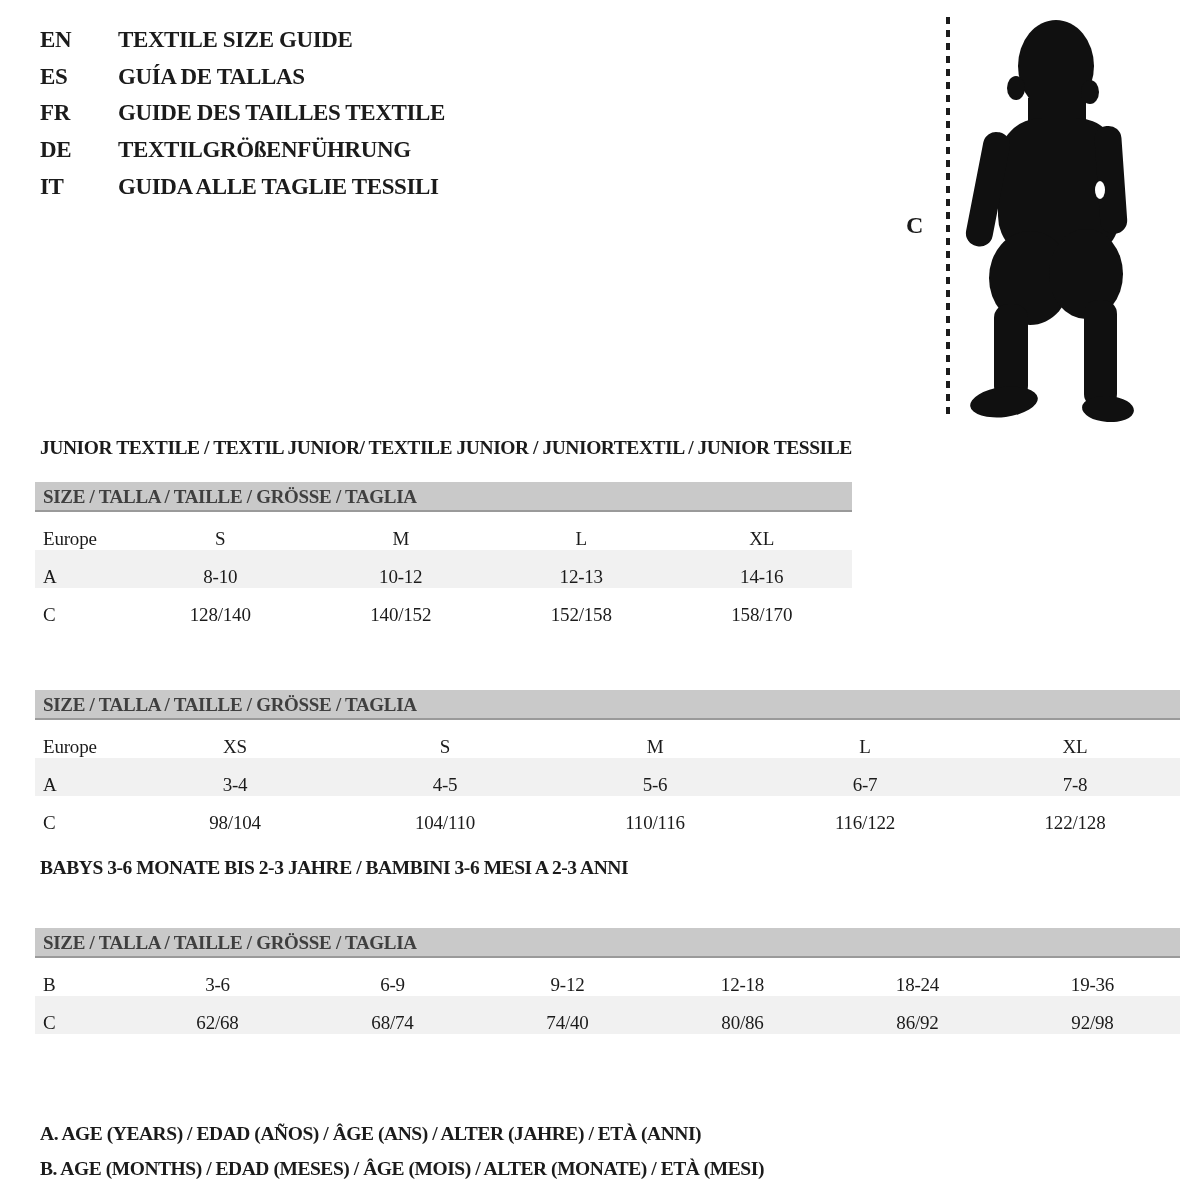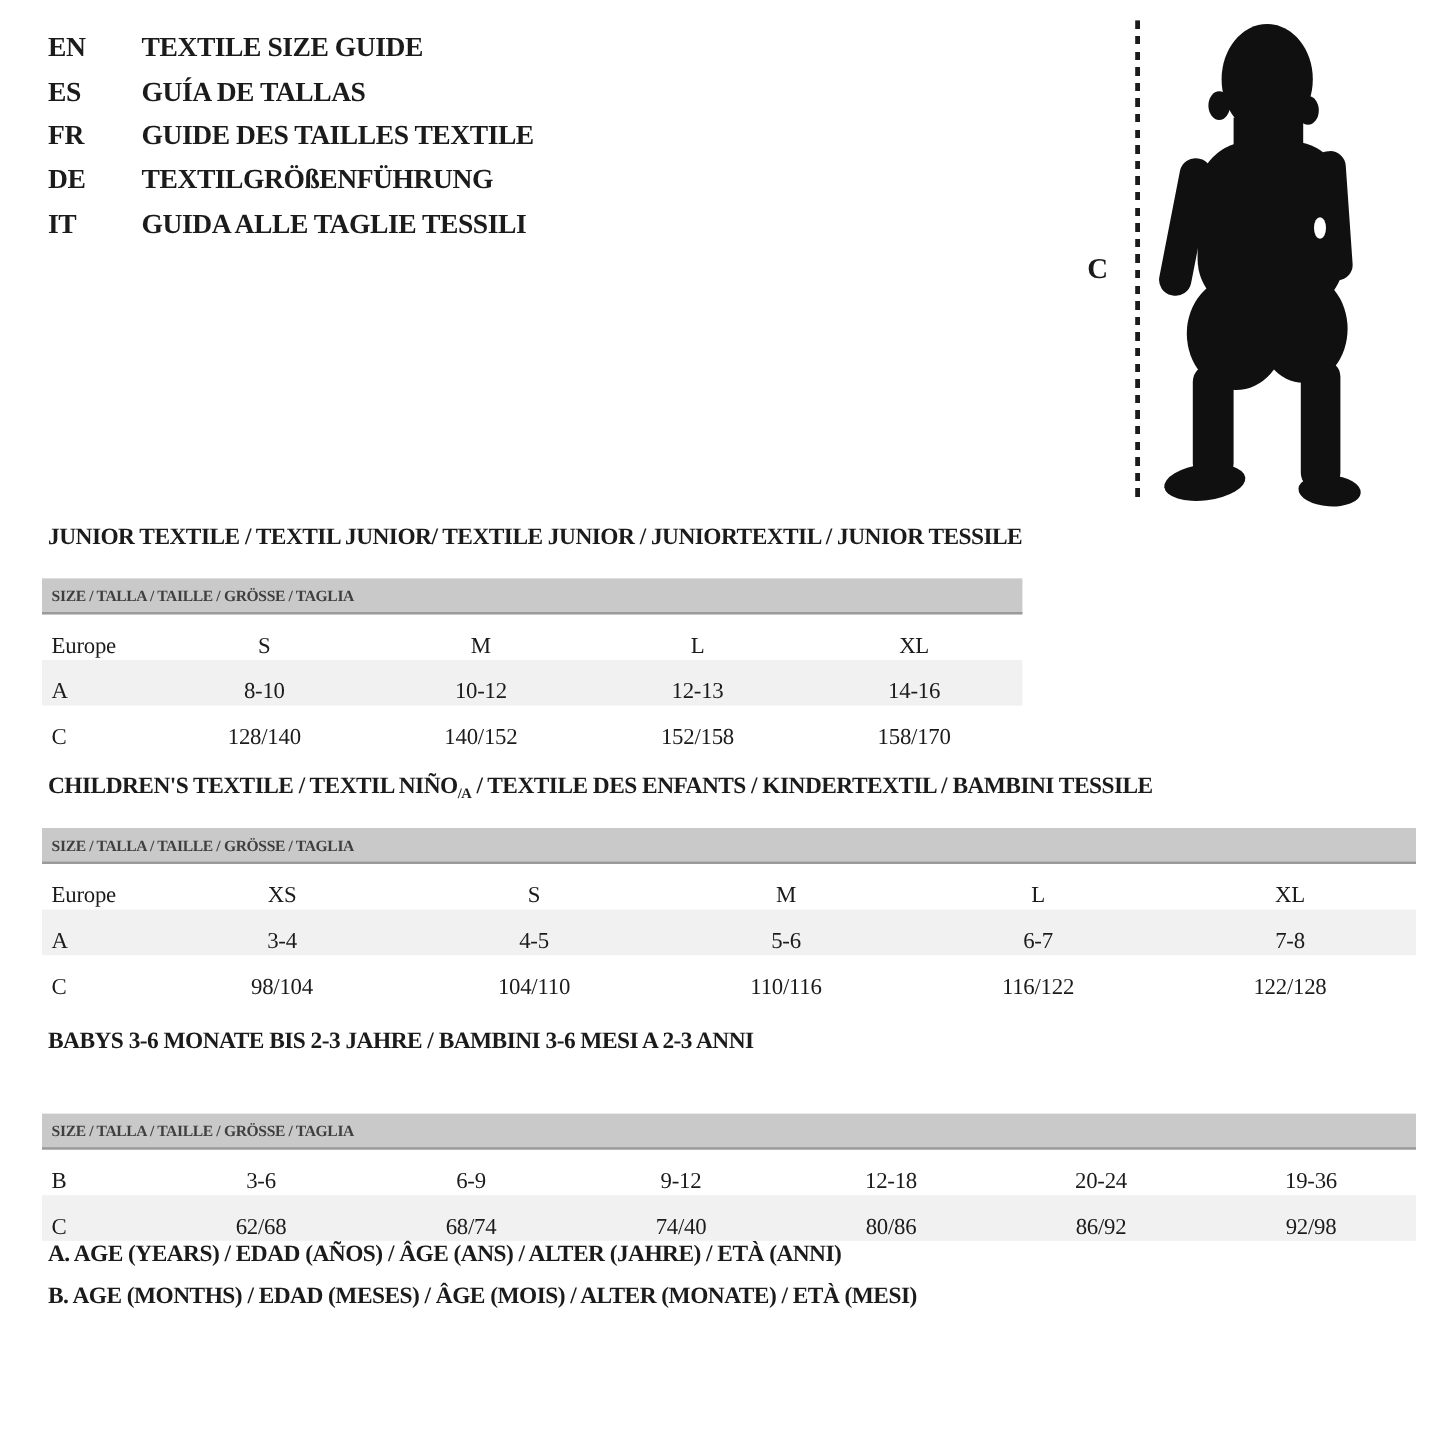--- a/index.html
+++ b/index.html
@@ -21,28 +21,28 @@
   
   .sec-title{position:absolute; left:40px; font-weight:bold; font-size:19.5px; letter-spacing:-0.45px; line-height:27px; white-space:nowrap;}
   #sec1-title{top:434px;} #sec2-title{top:642px;} #sec3-title{top:854px;}
   .sub{font-size:0.62em; position:relative; bottom:-4px;}
   
   .size-table{position:absolute; left:35px;}
   #sec1-table{top:482px; width:817px;}
   #sec2-table{top:690px; width:1145px;}
   #sec3-table{top:928px; width:1145px;}
   .tbl-header{height:28px; background:var(--header-bar,#c9c9c9); border-bottom:2px solid var(--header-bar-edge,#9a9a9a);
-    font-weight:bold; font-size:13px; line-height:29px; color:var(--header-text,#3f3f3f);
+    font-weight:bold; font-size:19px; line-height:29px; color:var(--header-text,#3f3f3f);
     padding-left:8px; letter-spacing:-0.3px;}
   .tbl-row{display:flex; align-items:flex-end; height:38px; font-size:19px; letter-spacing:-0.2px;}
   .tbl-row.shade{background:var(--row-shade,#f1f1f1);}
   .cell-label{width:95px; padding-left:8px; box-sizing:border-box;}
   .cell{flex:1; text-align:center;}
   
-  #legend{position:absolute; left:40px; top:1028px;}
+  #legend{position:absolute; left:40px; top:1116px;}
   .legend-line{height:35px; display:flex; align-items:center; font-weight:bold; font-size:19.5px; letter-spacing:-0.45px; white-space:nowrap;}
 </style>
 </head>
 <body>
 
 <div id="canvas" style="--page-bg: #ffffff; --ink: #1b1b1b; --header-bar: #c9c9c9; --header-bar-edge: #9a9a9a; --header-text: #3f3f3f; --row-shade: #f1f1f1; --silhouette: #101010;">
 
   <div id="languages">
       <div class="lang-row">
         <span class="lang-code">EN</span>
@@ -109,23 +109,20 @@
       </div>
       <div class="tbl-row">
         <div class="cell-label">C</div>
         <div class="cell">128/140</div>
         <div class="cell">140/152</div>
         <div class="cell">152/158</div>
         <div class="cell">158/170</div>
       </div>
     </div>
 
-  <div id="sec2-title" class="sec-title">
-      <div class="title-line"><span>CHILDREN'S TEXTILE / TEXTIL NIÑO</span><span class="sub">/A</span><span> / TEXTILE DES ENFANTS / KINDERTEXTIL / BAMBINI TESSILE</span></div>
-    </div>
   <div id="sec2-table" class="size-table">
       <div class="tbl-header">SIZE / TALLA / TAILLE / GRÖSSE / TAGLIA</div>
       <div class="tbl-row">
         <div class="cell-label">Europe</div>
         <div class="cell">XS</div>
         <div class="cell">S</div>
         <div class="cell">M</div>
         <div class="cell">L</div>
         <div class="cell">XL</div>
       </div>
@@ -151,21 +148,21 @@
       <div class="title-line"><span>BABYS 3-6 MONATE BIS 2-3 JAHRE / BAMBINI 3-6 MESI A 2-3 ANNI</span></div>
     </div>
   <div id="sec3-table" class="size-table">
       <div class="tbl-header">SIZE / TALLA / TAILLE / GRÖSSE / TAGLIA</div>
       <div class="tbl-row">
         <div class="cell-label">B</div>
         <div class="cell">3-6</div>
         <div class="cell">6-9</div>
         <div class="cell">9-12</div>
         <div class="cell">12-18</div>
-        <div class="cell">20-24</div>
+        <div class="cell">18-24</div>
         <div class="cell">19-36</div>
       </div>
       <div class="tbl-row shade">
         <div class="cell-label">C</div>
         <div class="cell">62/68</div>
         <div class="cell">68/74</div>
         <div class="cell">74/40</div>
         <div class="cell">80/86</div>
         <div class="cell">86/92</div>
         <div class="cell">92/98</div>

